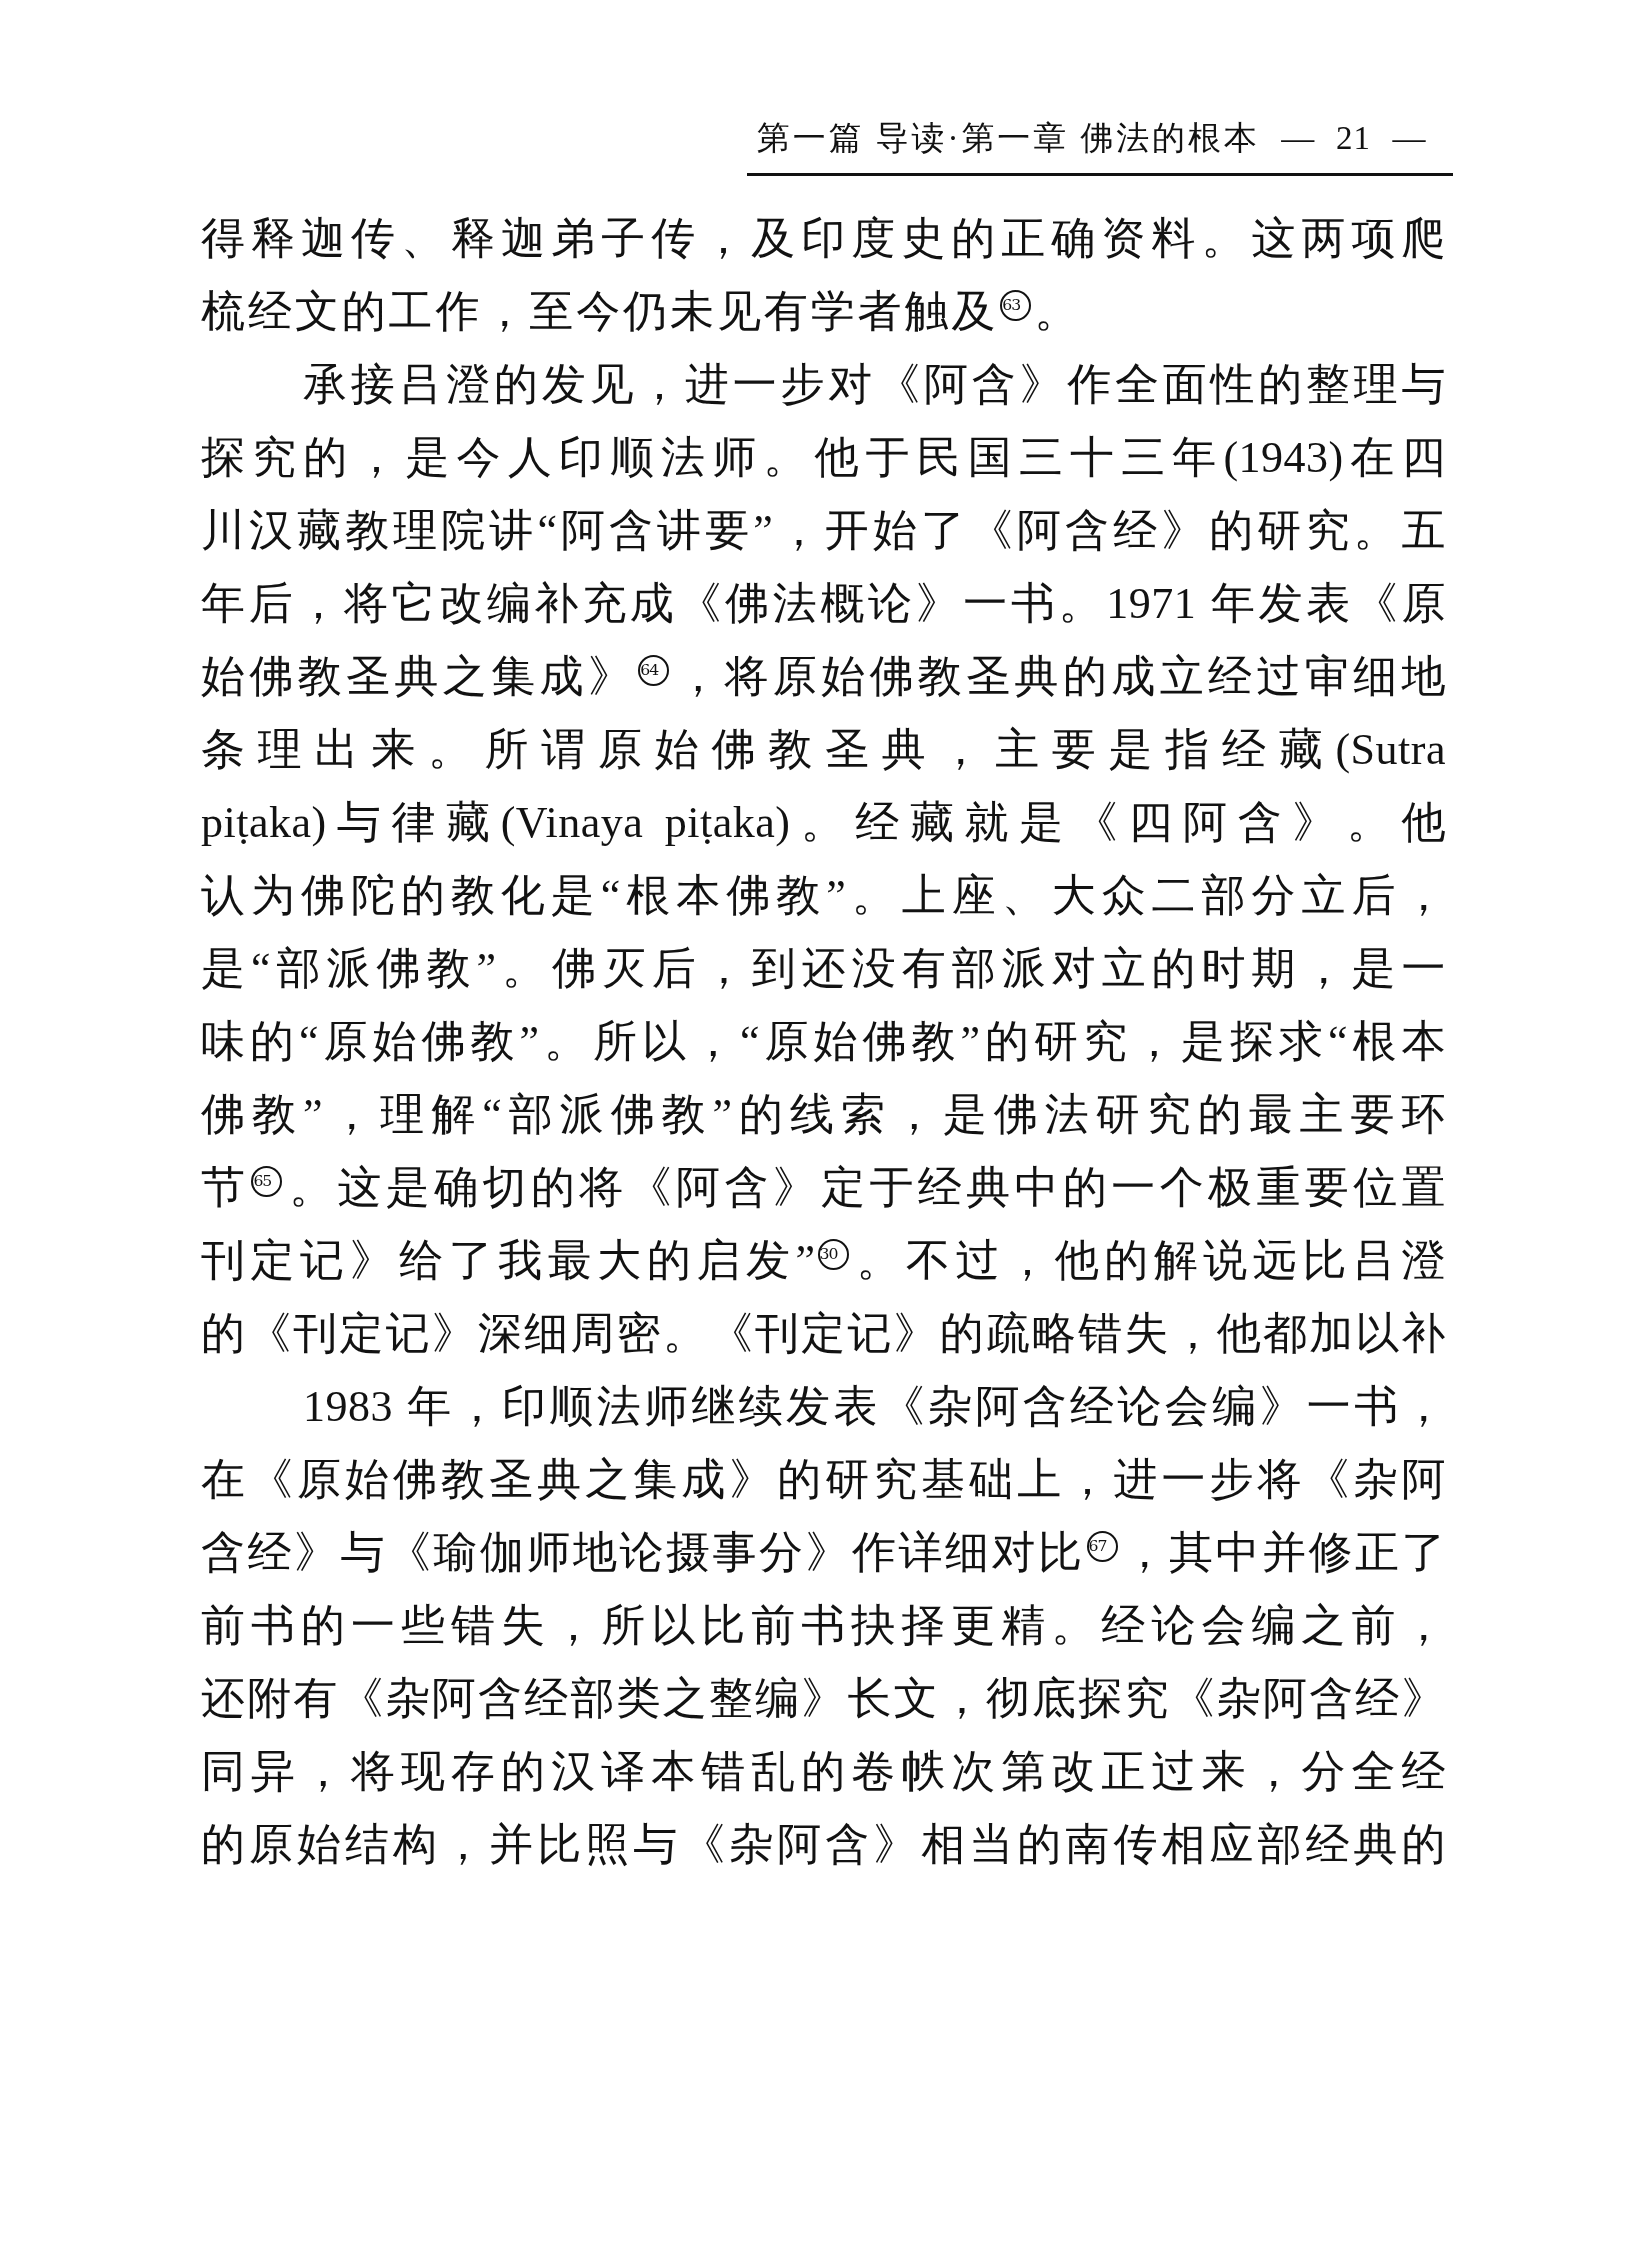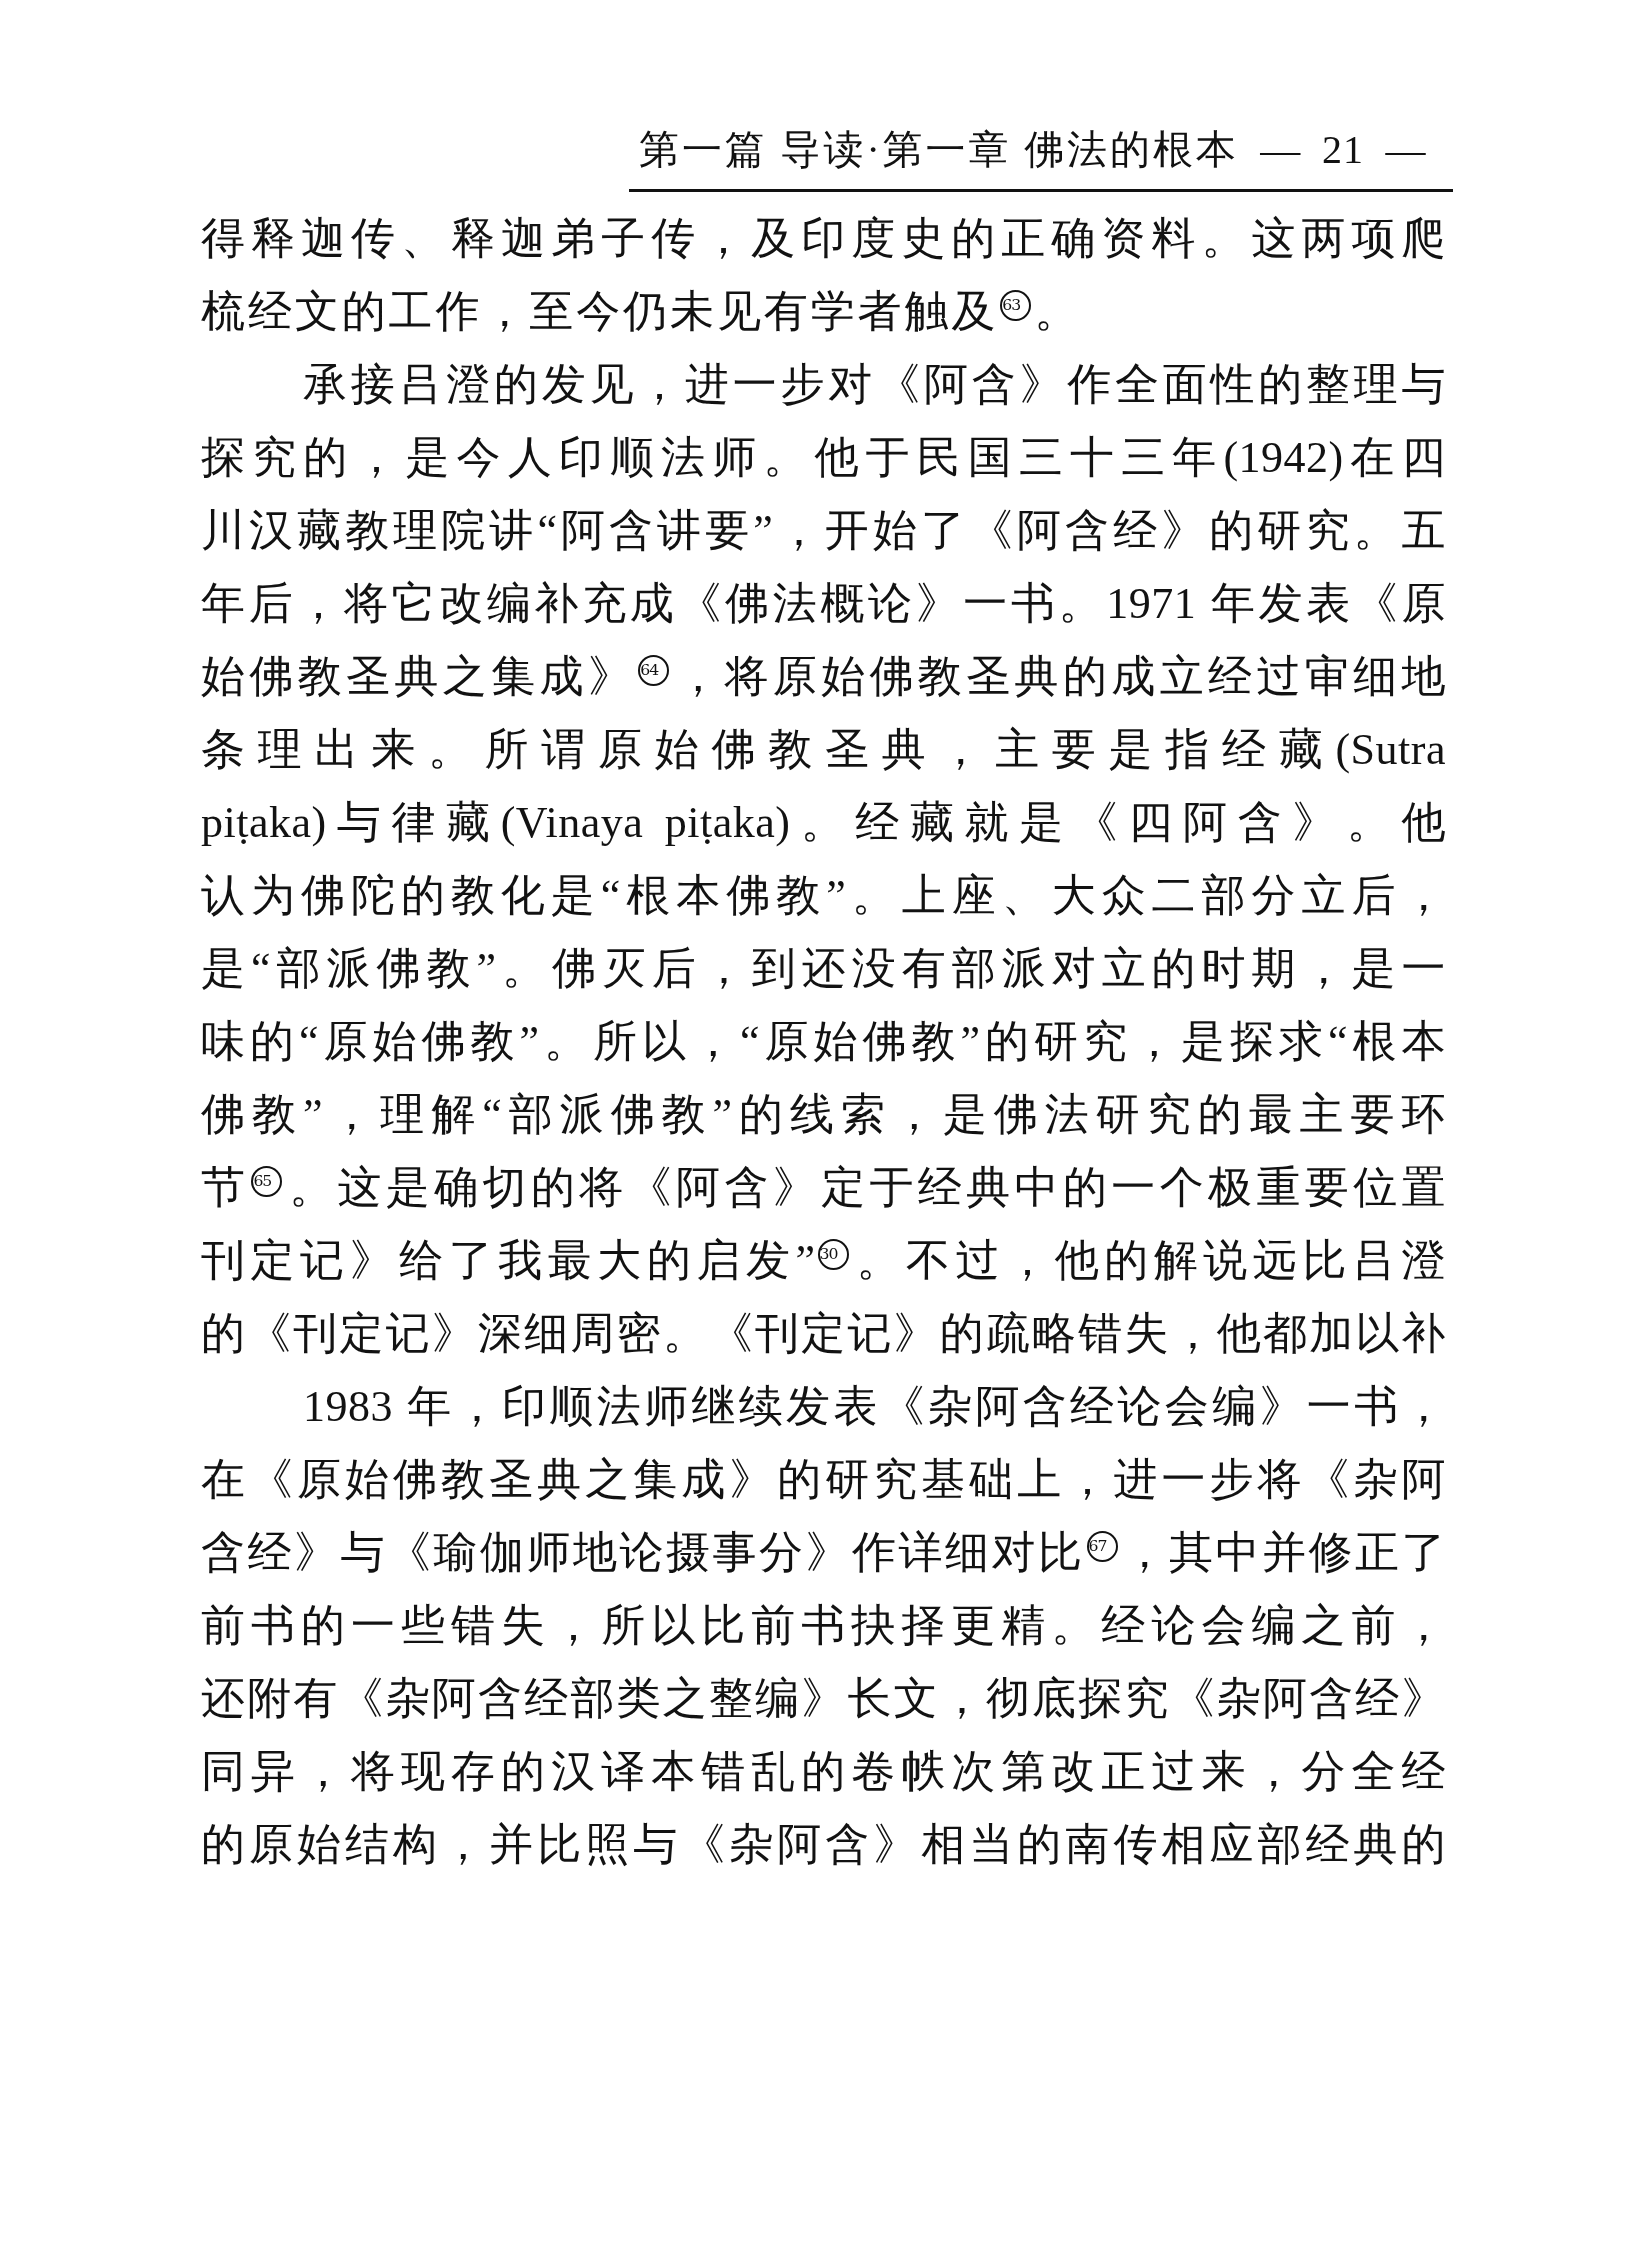--- a/index.html
+++ b/index.html
@@ -13,23 +13,23 @@
     height: 2259px;
     margin: 0 auto;
     background: #ffffff;
     color: #121212;
     font-family: "Liberation Serif", "DejaVu Serif", serif;
     overflow: hidden;
   }
   
   .running-header {
     position: absolute;
-    top: 122px;
+    top: 116px;
     right: 178px;
-    font-size: 40px;
+    font-size: 33px;
     letter-spacing: 2.9px;
     white-space: nowrap;
     padding: 0 5.9px 11.8px 9.8px;
     border-bottom: 3.9px solid #121212;
     font-weight: 500;
   }
   .running-header .dash {
     display: inline-block;
     margin: 0 21.6px;
     letter-spacing: 0;
@@ -86,21 +86,21 @@
 <div class="page">
 
   <div class="running-header">
     <span>第一篇 导读·第一章 佛法的根本</span><span class="dash">—</span><span class="pagenum">21</span><span class="dash">—</span>
   </div>
 
   <div class="body-text">
       <div class="line"><span>得释迦传、释迦弟子传，及印度史的正确资料。这两项爬</span></div>
       <div class="line short"><span>梳经文的工作，至今仍未见有学者触及</span><span class="fn">63</span><span>。</span></div>
       <div class="line indent"><span>承接吕澄的发见，进一步对《阿含》作全面性的整理与</span></div>
-      <div class="line"><span>探究的，是今人印顺法师。他于民国三十三年(1942)在四</span></div>
+      <div class="line"><span>探究的，是今人印顺法师。他于民国三十三年(1943)在四</span></div>
       <div class="line"><span>川汉藏教理院讲“阿含讲要”，开始了《阿含经》的研究。五</span></div>
       <div class="line"><span>年后，将它改编补充成《佛法概论》一书。1971 年发表《原</span></div>
       <div class="line"><span>始佛教圣典之集成》</span><span class="fn">64</span><span>，将原始佛教圣典的成立经过审细地</span></div>
       <div class="line"><span>条理出来。所谓原始佛教圣典，主要是指经藏(Sutra</span></div>
       <div class="line"><span>piṭaka)与律藏(Vinaya piṭaka)。经藏就是《四阿含》。他</span></div>
       <div class="line"><span>认为佛陀的教化是“根本佛教”。上座、大众二部分立后，</span></div>
       <div class="line"><span>是“部派佛教”。佛灭后，到还没有部派对立的时期，是一</span></div>
       <div class="line"><span>味的“原始佛教”。所以，“原始佛教”的研究，是探求“根本</span></div>
       <div class="line"><span>佛教”，理解“部派佛教”的线索，是佛法研究的最主要环</span></div>
       <div class="line"><span>节</span><span class="fn">65</span><span>。这是确切的将《阿含》定于经典中的一个极重要位置</span></div>

